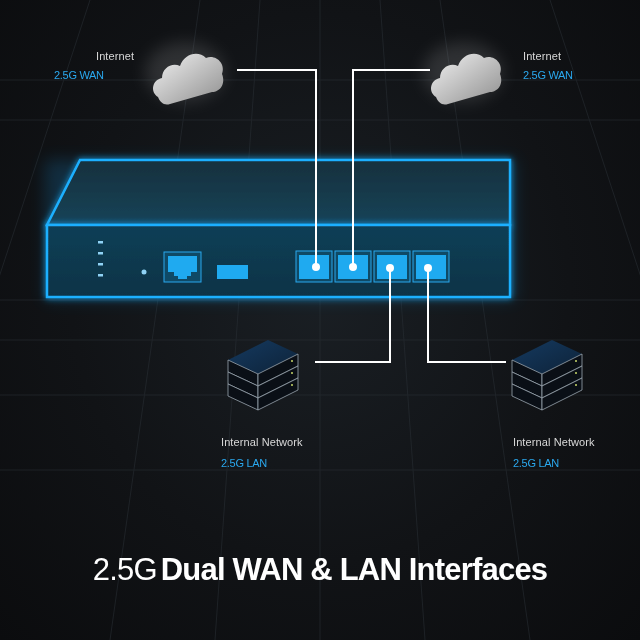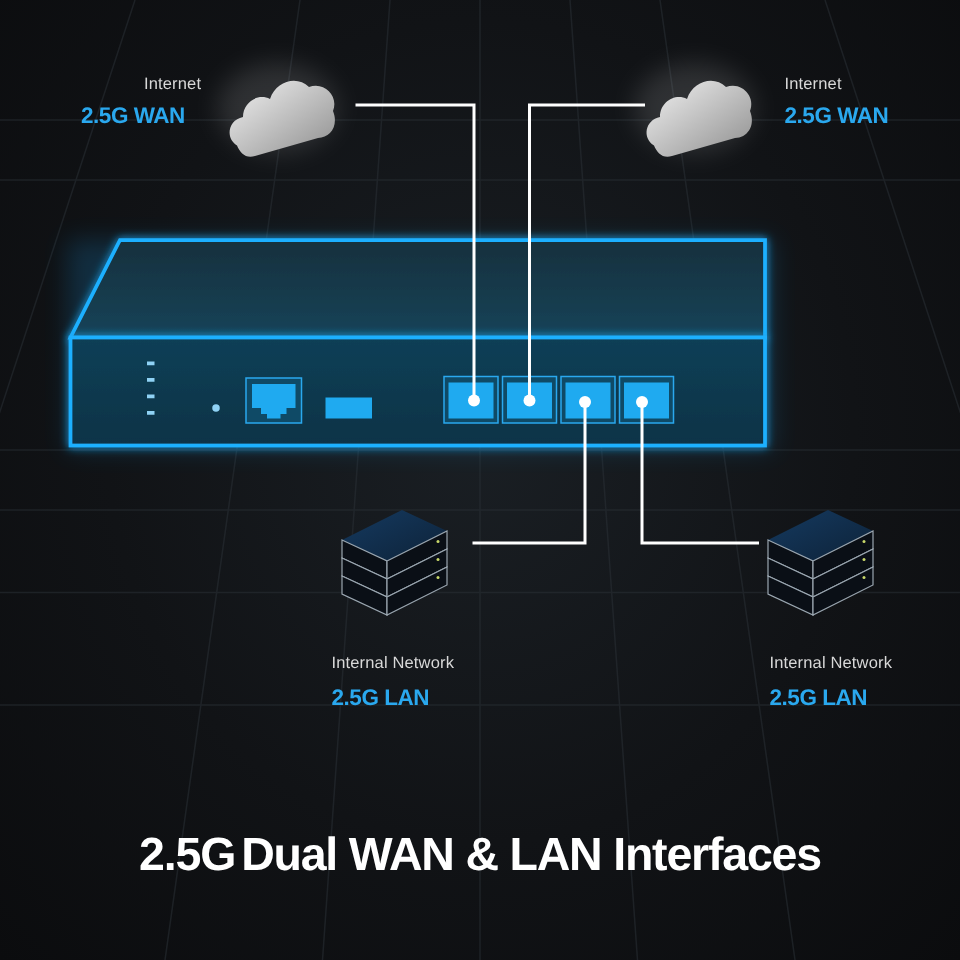--- a/index.html
+++ b/index.html
@@ -1,23 +1,23 @@
 <!DOCTYPE html>
 <html><head>
 <meta charset="utf-8">
 <style>
   html,body{margin:0;padding:0;}
   body{width:640px;height:640px;overflow:hidden;background:#0e0f11;font-family:"Liberation Sans",sans-serif;position:relative;}
   .stage{position:absolute;left:0;top:0;width:640px;height:640px;
     background:radial-gradient(ellipse at 50% 45%, #1a1f24 0%, #111316 55%, #0b0c0e 100%);}
   svg.scene{position:absolute;left:0;top:0;}
   .lbl-small{position:absolute;color:#d8d8d8;font-size:11px;letter-spacing:0.1px;}
-  .lbl-big{position:absolute;color:#2aa8ee;font-size:15px;font-weight:bold;letter-spacing:-0.3px;}
+  .lbl-big{position:absolute;color:#2aa8ee;font-size:11px;font-weight:normal;letter-spacing:-0.3px;}
   .title{position:absolute;left:0;top:552px;width:640px;text-align:center;color:#ffffff;font-size:31px;letter-spacing:-0.8px;white-space:nowrap;}
-  .title .strong{font-weight:bold;margin-right:4px;}
+  .title .strong{font-weight:normal;margin-right:4px;}
   .title .light{font-weight:bold;}
 </style>
 </head>
 <body>
 
 <div class="stage">
 
   <svg class="scene" width="640" height="640" viewBox="0 0 640 640">
     <defs>
       <filter id="glow" x="-20%" y="-20%" width="140%" height="140%">

